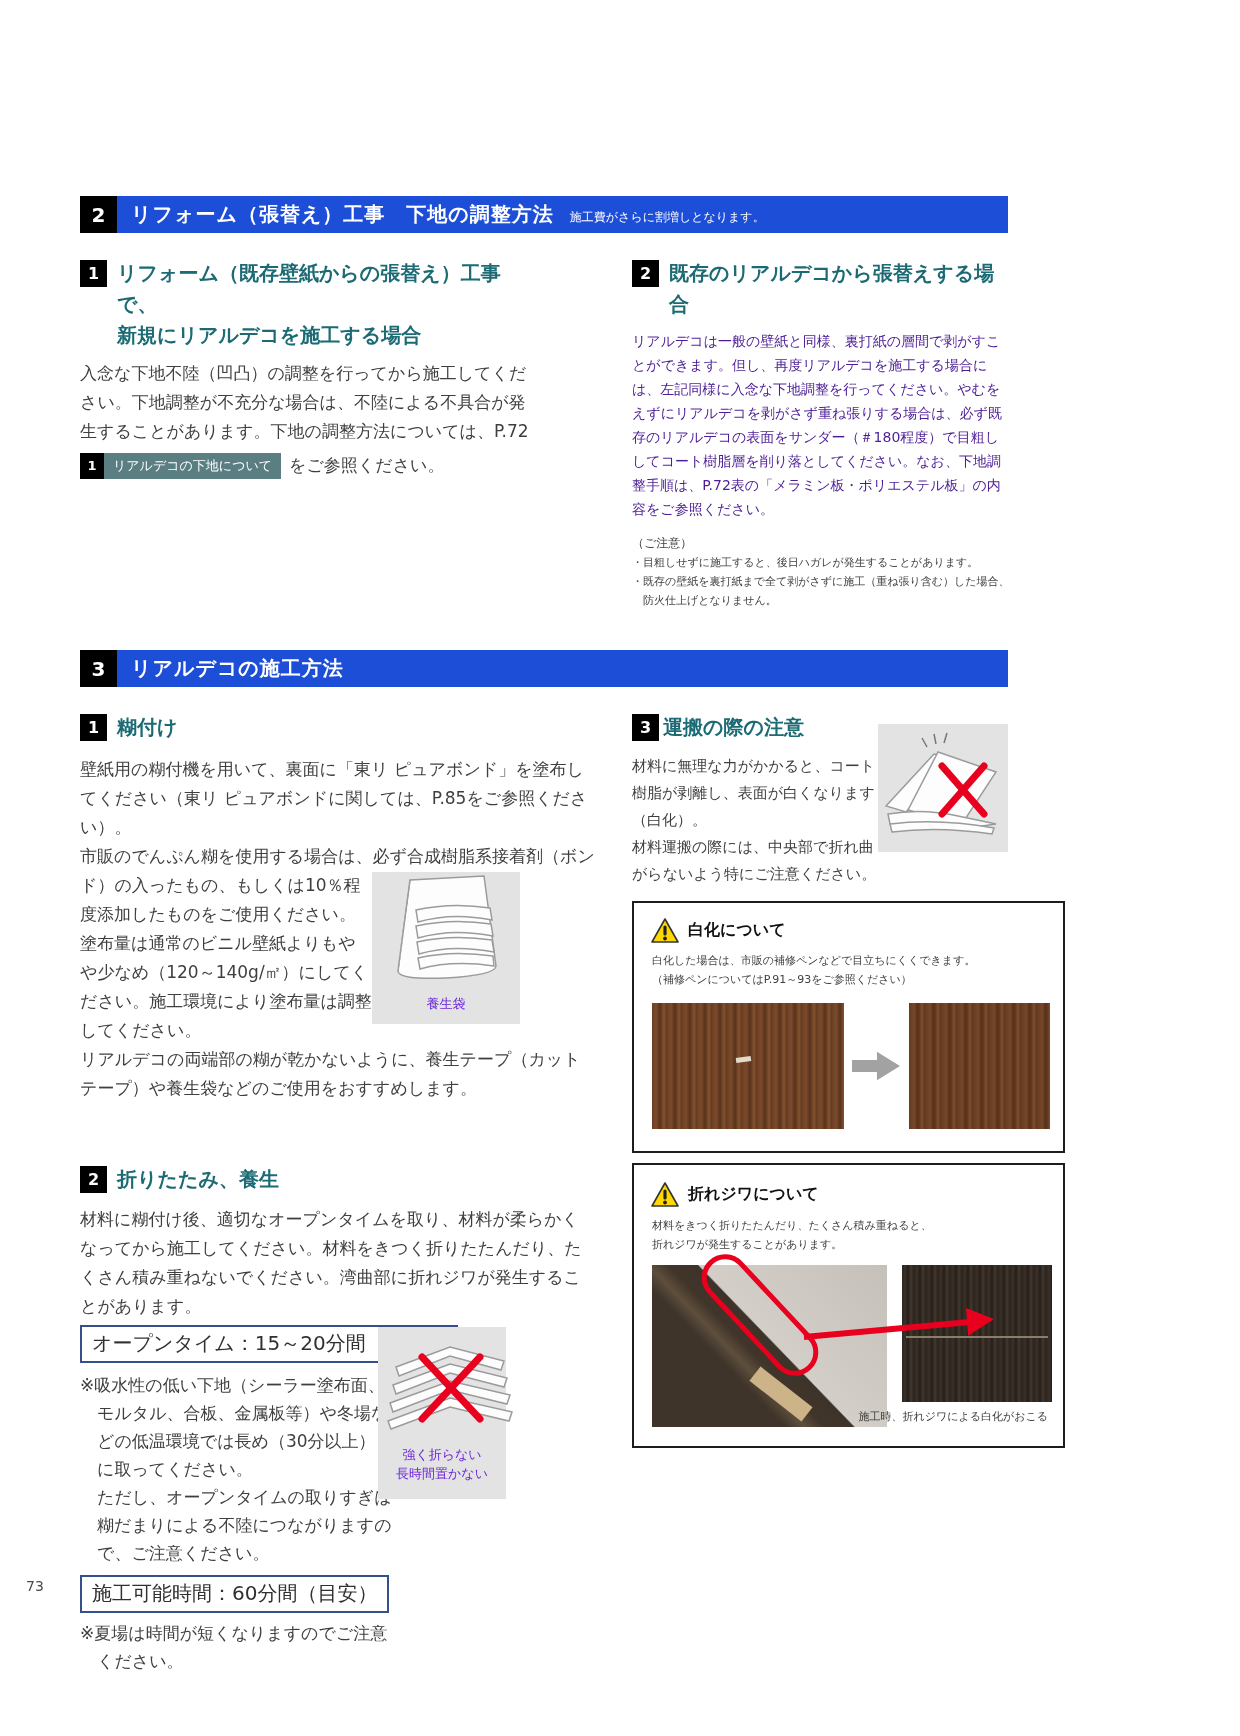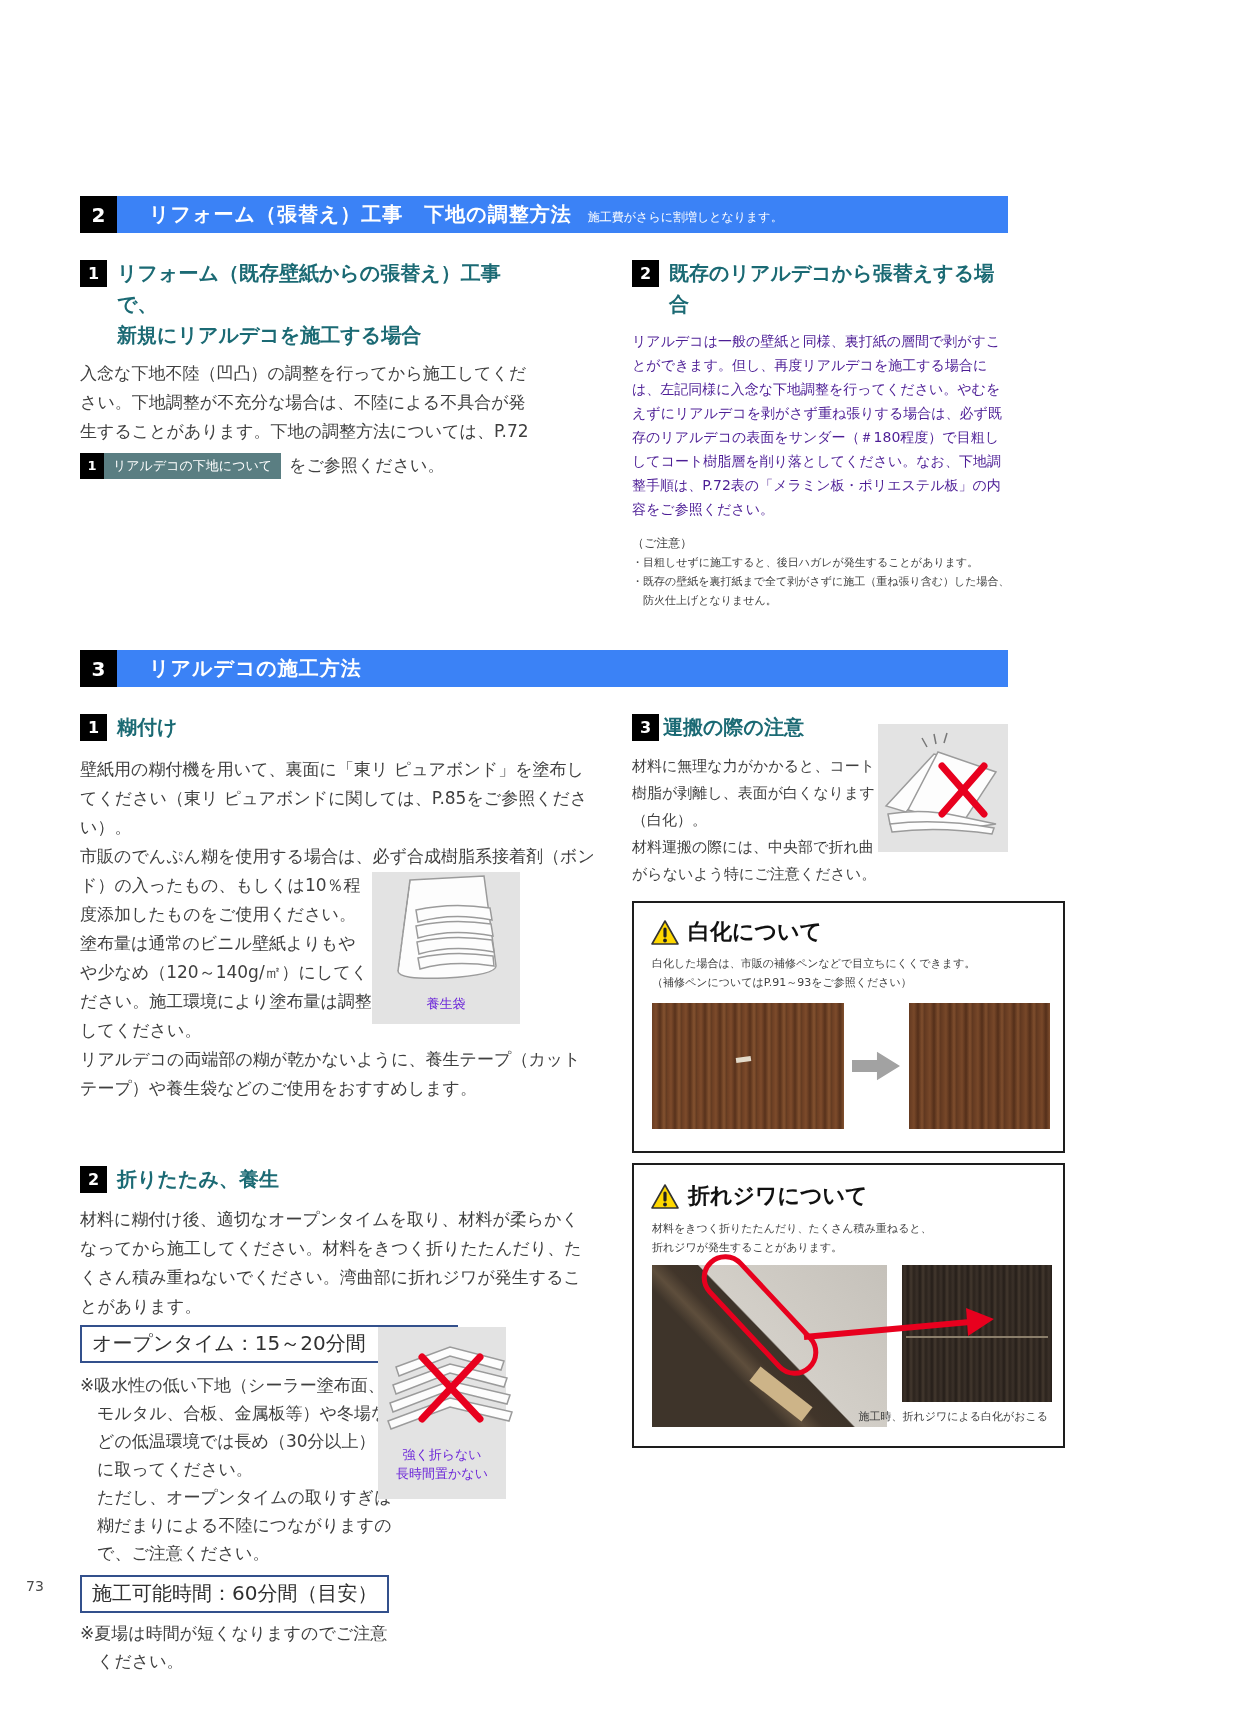--- a/index.html
+++ b/index.html
@@ -4,21 +4,21 @@
 <style>
   html,body{margin:0;padding:0;background:#fff;}
   .page{position:relative;width:1240px;height:1736px;background:#fff;overflow:hidden;
         font-family:"DejaVu Sans","Liberation Sans",sans-serif;color:#3f3f3f;}
   .abs{position:absolute;}
 
   
   .secbar{display:flex;height:37px;}
   .secbar-num{width:37px;height:37px;background:#000;color:#fff;font-size:20px;font-weight:bold;
               display:flex;align-items:center;justify-content:center;flex:none;}
-  .secbar-body{flex:1;background:#3b82f6;display:flex;align-items:center;gap:16px;padding-left:32px;}
+  .secbar-body{flex:1;background:#1d4ed8;display:flex;align-items:center;gap:16px;padding-left:14px;}
   .secbar-title{color:#fff;font-size:20px;font-weight:bold;letter-spacing:1px;}
   .secbar-sub{color:#fff;font-size:12px;padding-top:5px;}
 
   
   .sec-h{display:flex;gap:10px;align-items:flex-start;}
   .num-box{width:27px;height:27px;background:#000;color:#fff;font-weight:bold;font-size:16px;
            display:flex;align-items:center;justify-content:center;flex:none;margin-top:2px;}
   .h-text{color:#1b6a74;font-size:20px;font-weight:bold;line-height:31px;}
 
   .body17{font-size:17px;line-height:29px;color:#3f3f3f;}
@@ -35,21 +35,21 @@
   .ref-tag-label{color:#fff;font-size:13px;display:flex;align-items:center;padding:0 9px;}
 
   .bluebox{display:inline-block;border:2px solid #33508c;padding:3px 10px 4px 10px;font-size:20px;color:#303030;background:#fff;}
   .hang{padding-left:17px;text-indent:-17px;}
   .indent1{padding-left:17px;}
 
   .graybox{background:#e3e3e3;}
   .imgcap{color:#6d28d9;font-size:13px;text-align:center;line-height:19px;}
 
   .notebox{border:2px solid #1d1d1d;background:#fff;box-sizing:border-box;}
-  .notebox-title{display:flex;align-items:center;gap:8px;font-size:22px;font-weight:bold;color:#111;}
+  .notebox-title{display:flex;align-items:center;gap:8px;font-size:16px;font-weight:bold;color:#111;}
 
   .wood-a{background:repeating-linear-gradient(90deg,#6b3e23 0px,#7d4b2b 4px,#58321c 8px,#84522f 12px,#5f3820 15px);}
   .wood-b{background:repeating-linear-gradient(90deg,#643a21 0px,#784829 5px,#542f1a 9px,#7f4e2d 13px,#5c351e 16px);}
   .wood-dark{background:repeating-linear-gradient(90deg,#2c241e 0px,#3b3129 3px,#251e19 6px,#43382e 9px,#2a221c 12px);}
   .crease-left{background:linear-gradient(46deg,#3e342a 0%,#3e342a 34%,#5e4e3c 39%,#41352a 44%,#3d3329 51.5%,#d3cfc8 52%,#c5c1ba 100%);}
 
   .gray-arrow{background:#a2a2a2;clip-path:polygon(0% 32%,52% 32%,52% 8%,100% 50%,52% 92%,52% 68%,0% 68%);}
 
   .float-img{float:right;width:148px;height:152px;margin:30px 75px 10px 14px;shape-outside:border-box;}
   .pagenum{font-size:14px;color:#4a4a4a;}

